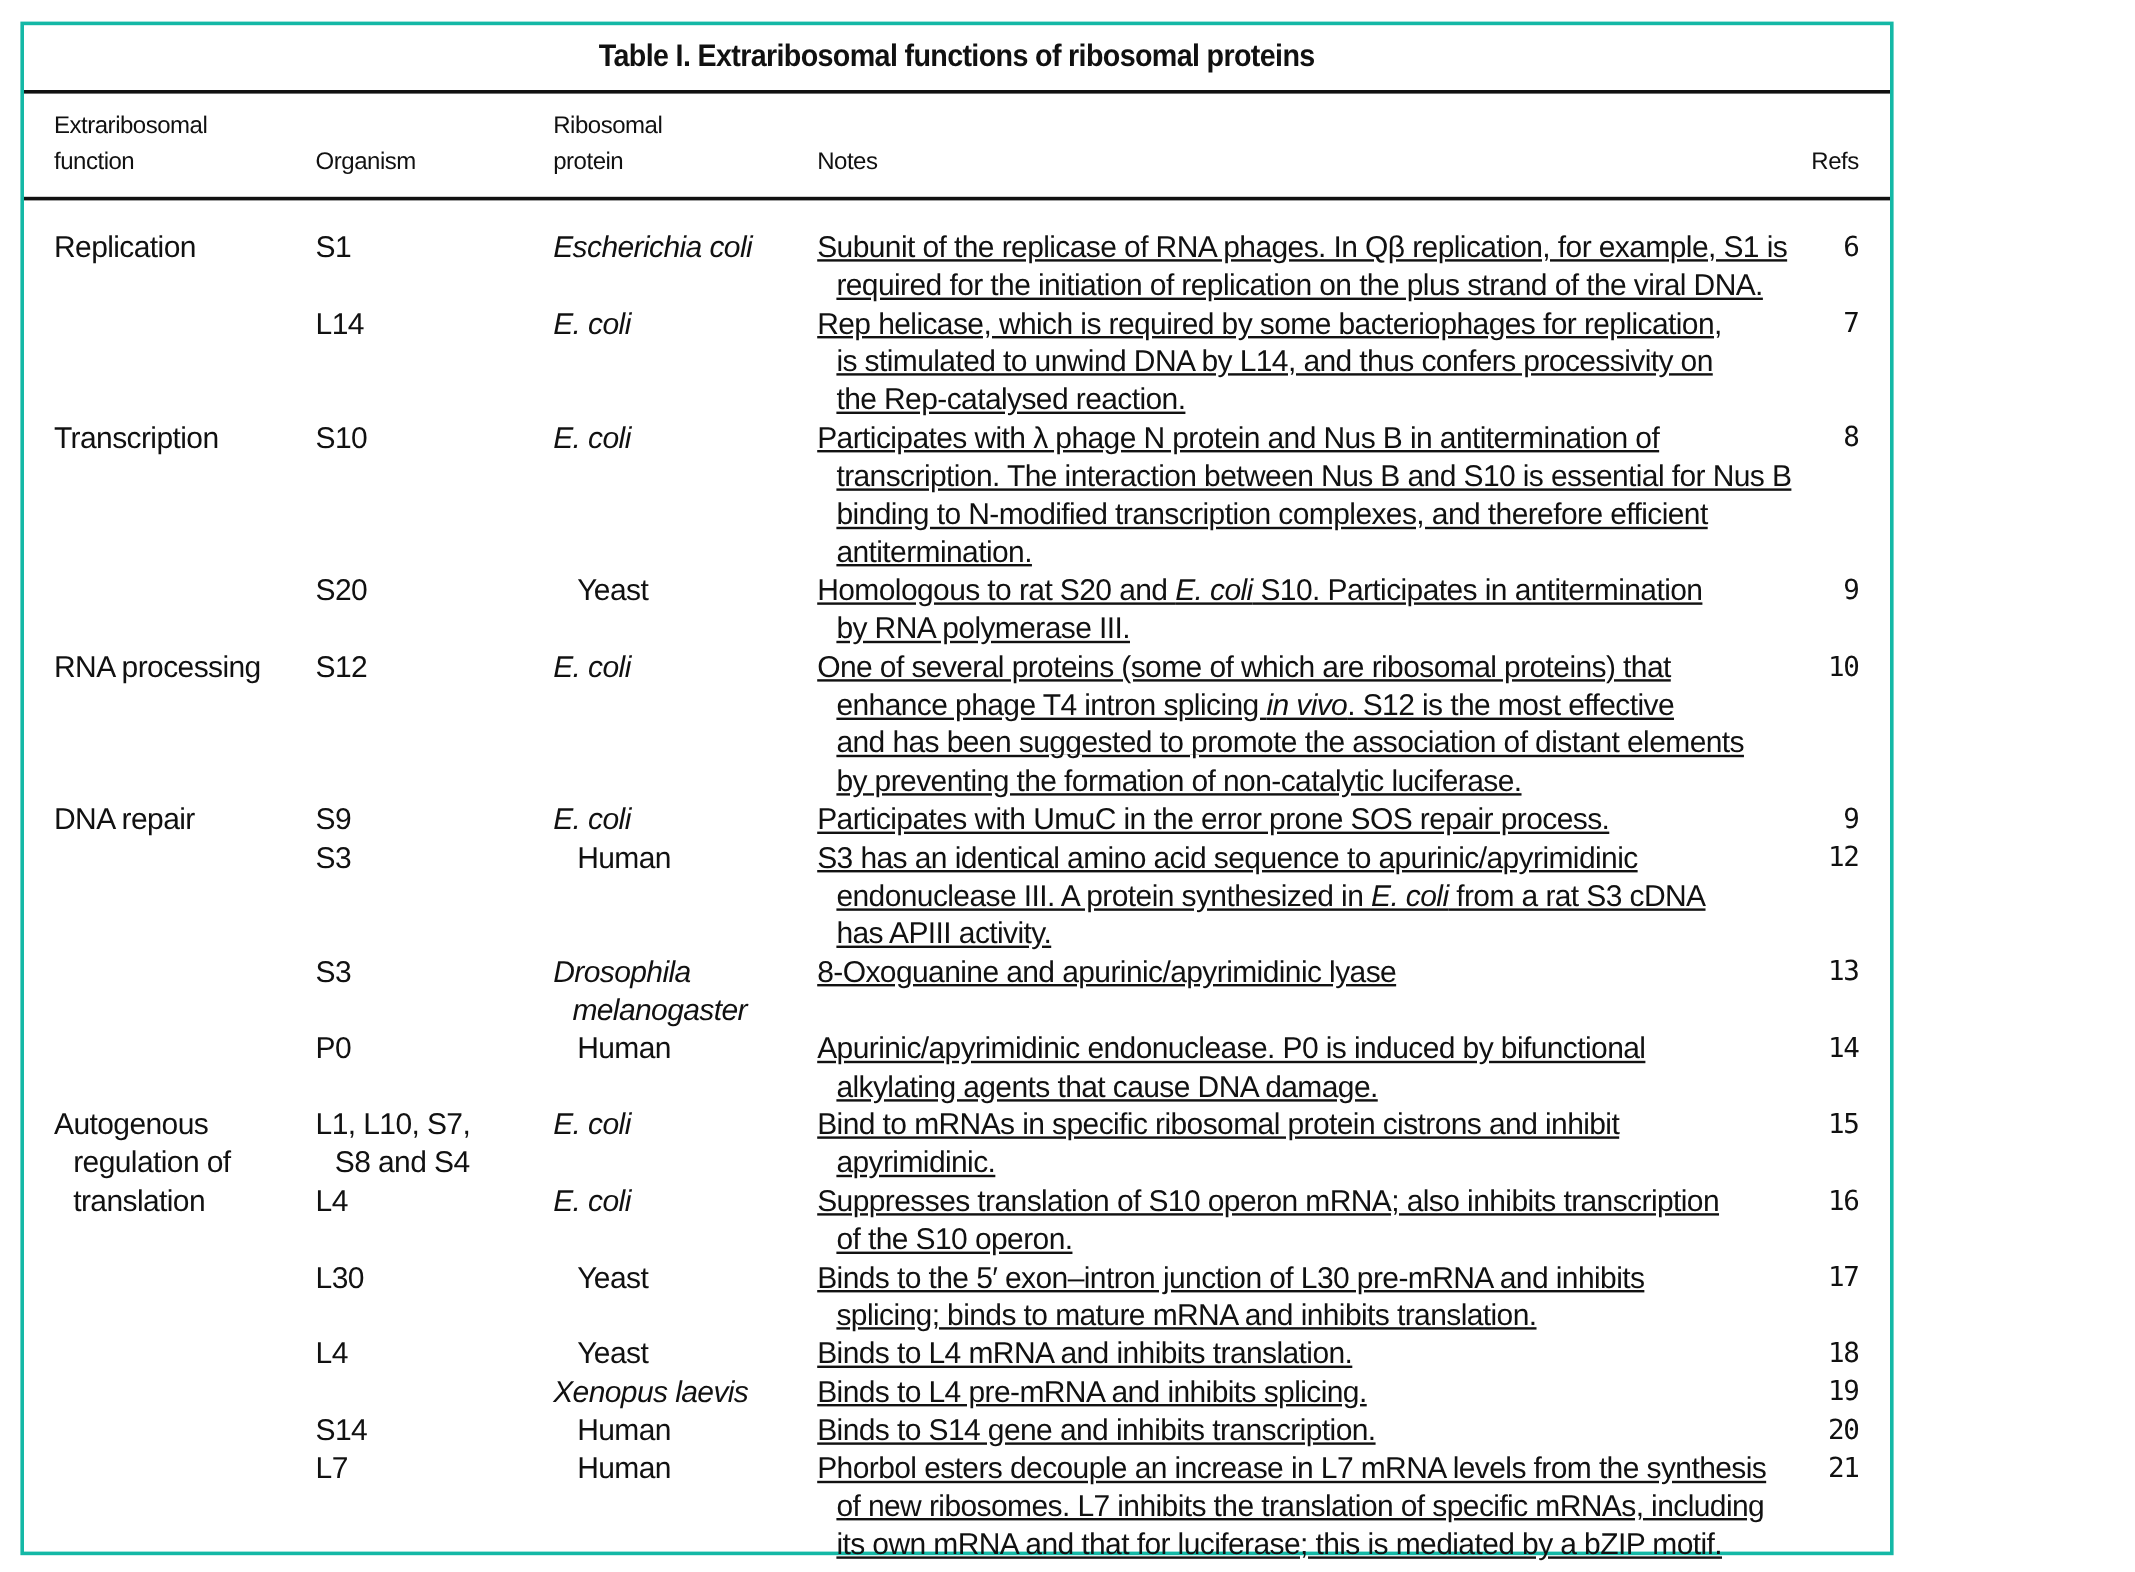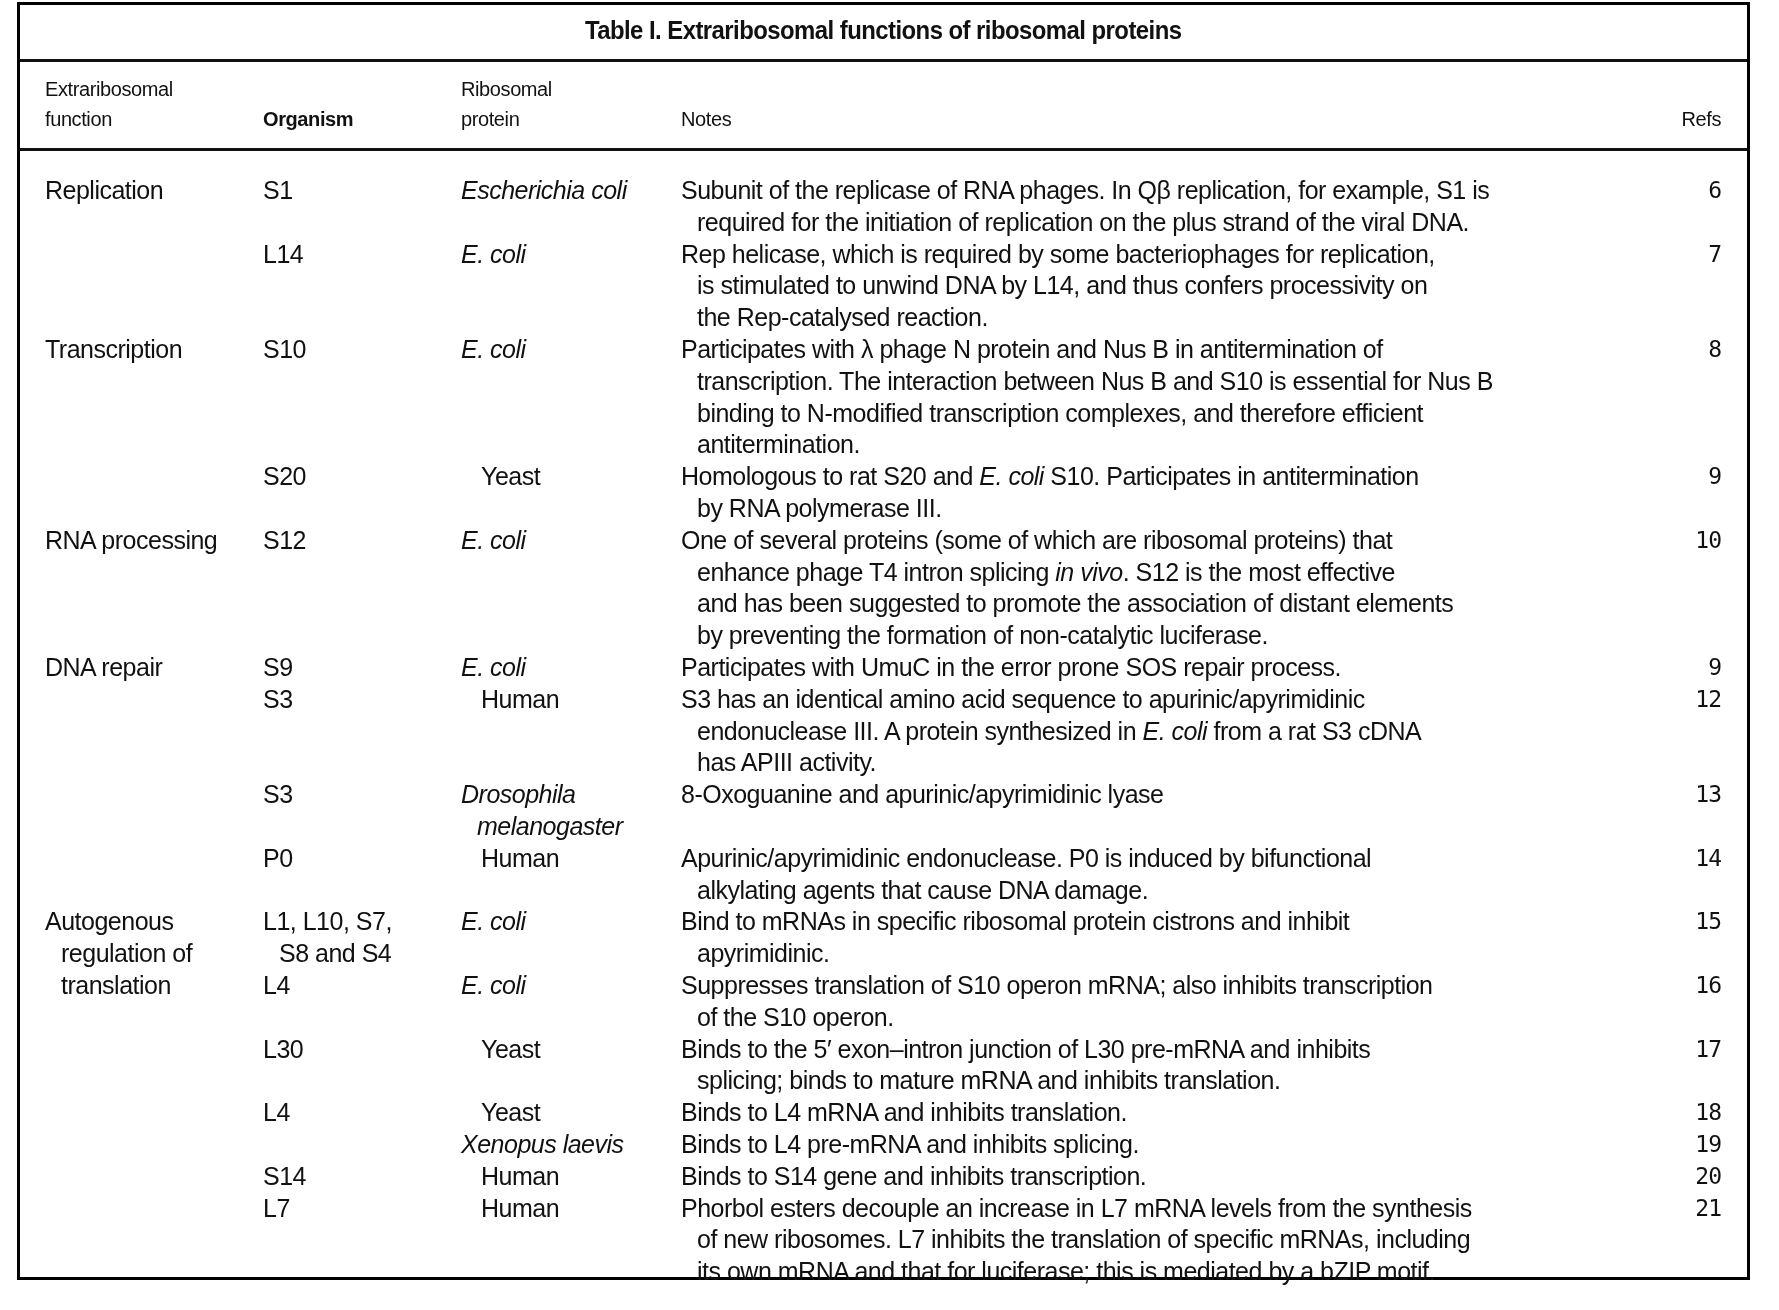--- a/index.html
+++ b/index.html
@@ -1,55 +1,55 @@
 <!DOCTYPE html>
 <html><head>
   <meta charset="utf-8">
   <style>
     html, body { margin: 0; padding: 0; background: #ffffff; }
     body { width: 1779px; height: 1310px; position: relative; overflow: hidden;
            font-family: "Liberation Sans", "DejaVu Sans", sans-serif; color: #111111; }
-    .frame { position: absolute; left: 17px; top: 2px; width: 1733px; height: 1278px;
-             border: 3px solid #000000; box-sizing: border-box; }
+    .frame { position: absolute; left: 17px; top: 18px; width: 1561px; height: 1278px;
+             border: 3px solid #14b8a6; box-sizing: border-box; }
     .title-bar { position: absolute; left: 0; right: 0; top: 0; height: 54px;
                  border-bottom: 3px solid #111111; text-align: center; }
     .title { display: inline-block; margin-top: 10px; font-weight: bold; font-size: 26px;
              letter-spacing: -0.6px; transform: scaleX(0.92); }
     .header { position: absolute; left: 0; right: 0; top: 57px; height: 86px;
               border-bottom: 3px solid #111111; }
     .hcell { position: absolute; font-size: 20px; line-height: 30px; letter-spacing: -0.4px; }
     .hcell.bottom { top: 42px; }
     .hcell.two { top: 12px; }
     .body { position: absolute; left: 0; right: 0; top: 146px; bottom: 0; }
     .row { position: absolute; left: 0; right: 0; }
     .cell { position: absolute; top: 0; font-size: 25px; line-height: 31.8px; letter-spacing: -0.5px; }
     .c-fn { left: 25px; width: 200px; }
     .c-prot { left: 243px; width: 185px; }
     .c-org { left: 441px; width: 215px; font-style: italic; }
     .c-org.plain { font-style: normal; margin-left: 20px; }
-    .c-notes { left: 661px; width: 960px; }
+    .c-notes { left: 661px; width: 960px; text-decoration: underline; }
     .c-refs { right: 26px; width: 60px; text-align: right; font-family: "DejaVu Sans Mono", "Liberation Mono", monospace; font-size: 23px; letter-spacing: -1px; }
     .line { display: block; white-space: nowrap; }
     .cont { padding-left: 16px; }
     i { font-style: italic; }
   </style>
 </head>
 <body>
 
 <div class="frame">
   <div class="title-bar">
     <span class="title">Table I. Extraribosomal functions of ribosomal proteins</span>
   </div>
 
   <div class="header">
     <div class="hcell two" style="left:25px;">
       <span class="line">Extraribosomal</span>
       <span class="line">function</span>
     </div>
-    <div class="hcell bottom" style="left:243px;font-weight:bold;">Organism</div>
+    <div class="hcell bottom" style="left:243px;">Organism</div>
     <div class="hcell two" style="left:441px;">
       <span class="line">Ribosomal</span>
       <span class="line">protein</span>
     </div>
     <div class="hcell bottom" style="left:661px;">Notes</div>
     <div class="hcell bottom" style="right:26px;">Refs</div>
   </div>
 
   <div class="body" id="table-body">
       <div class="row" style="top: 24px;">

